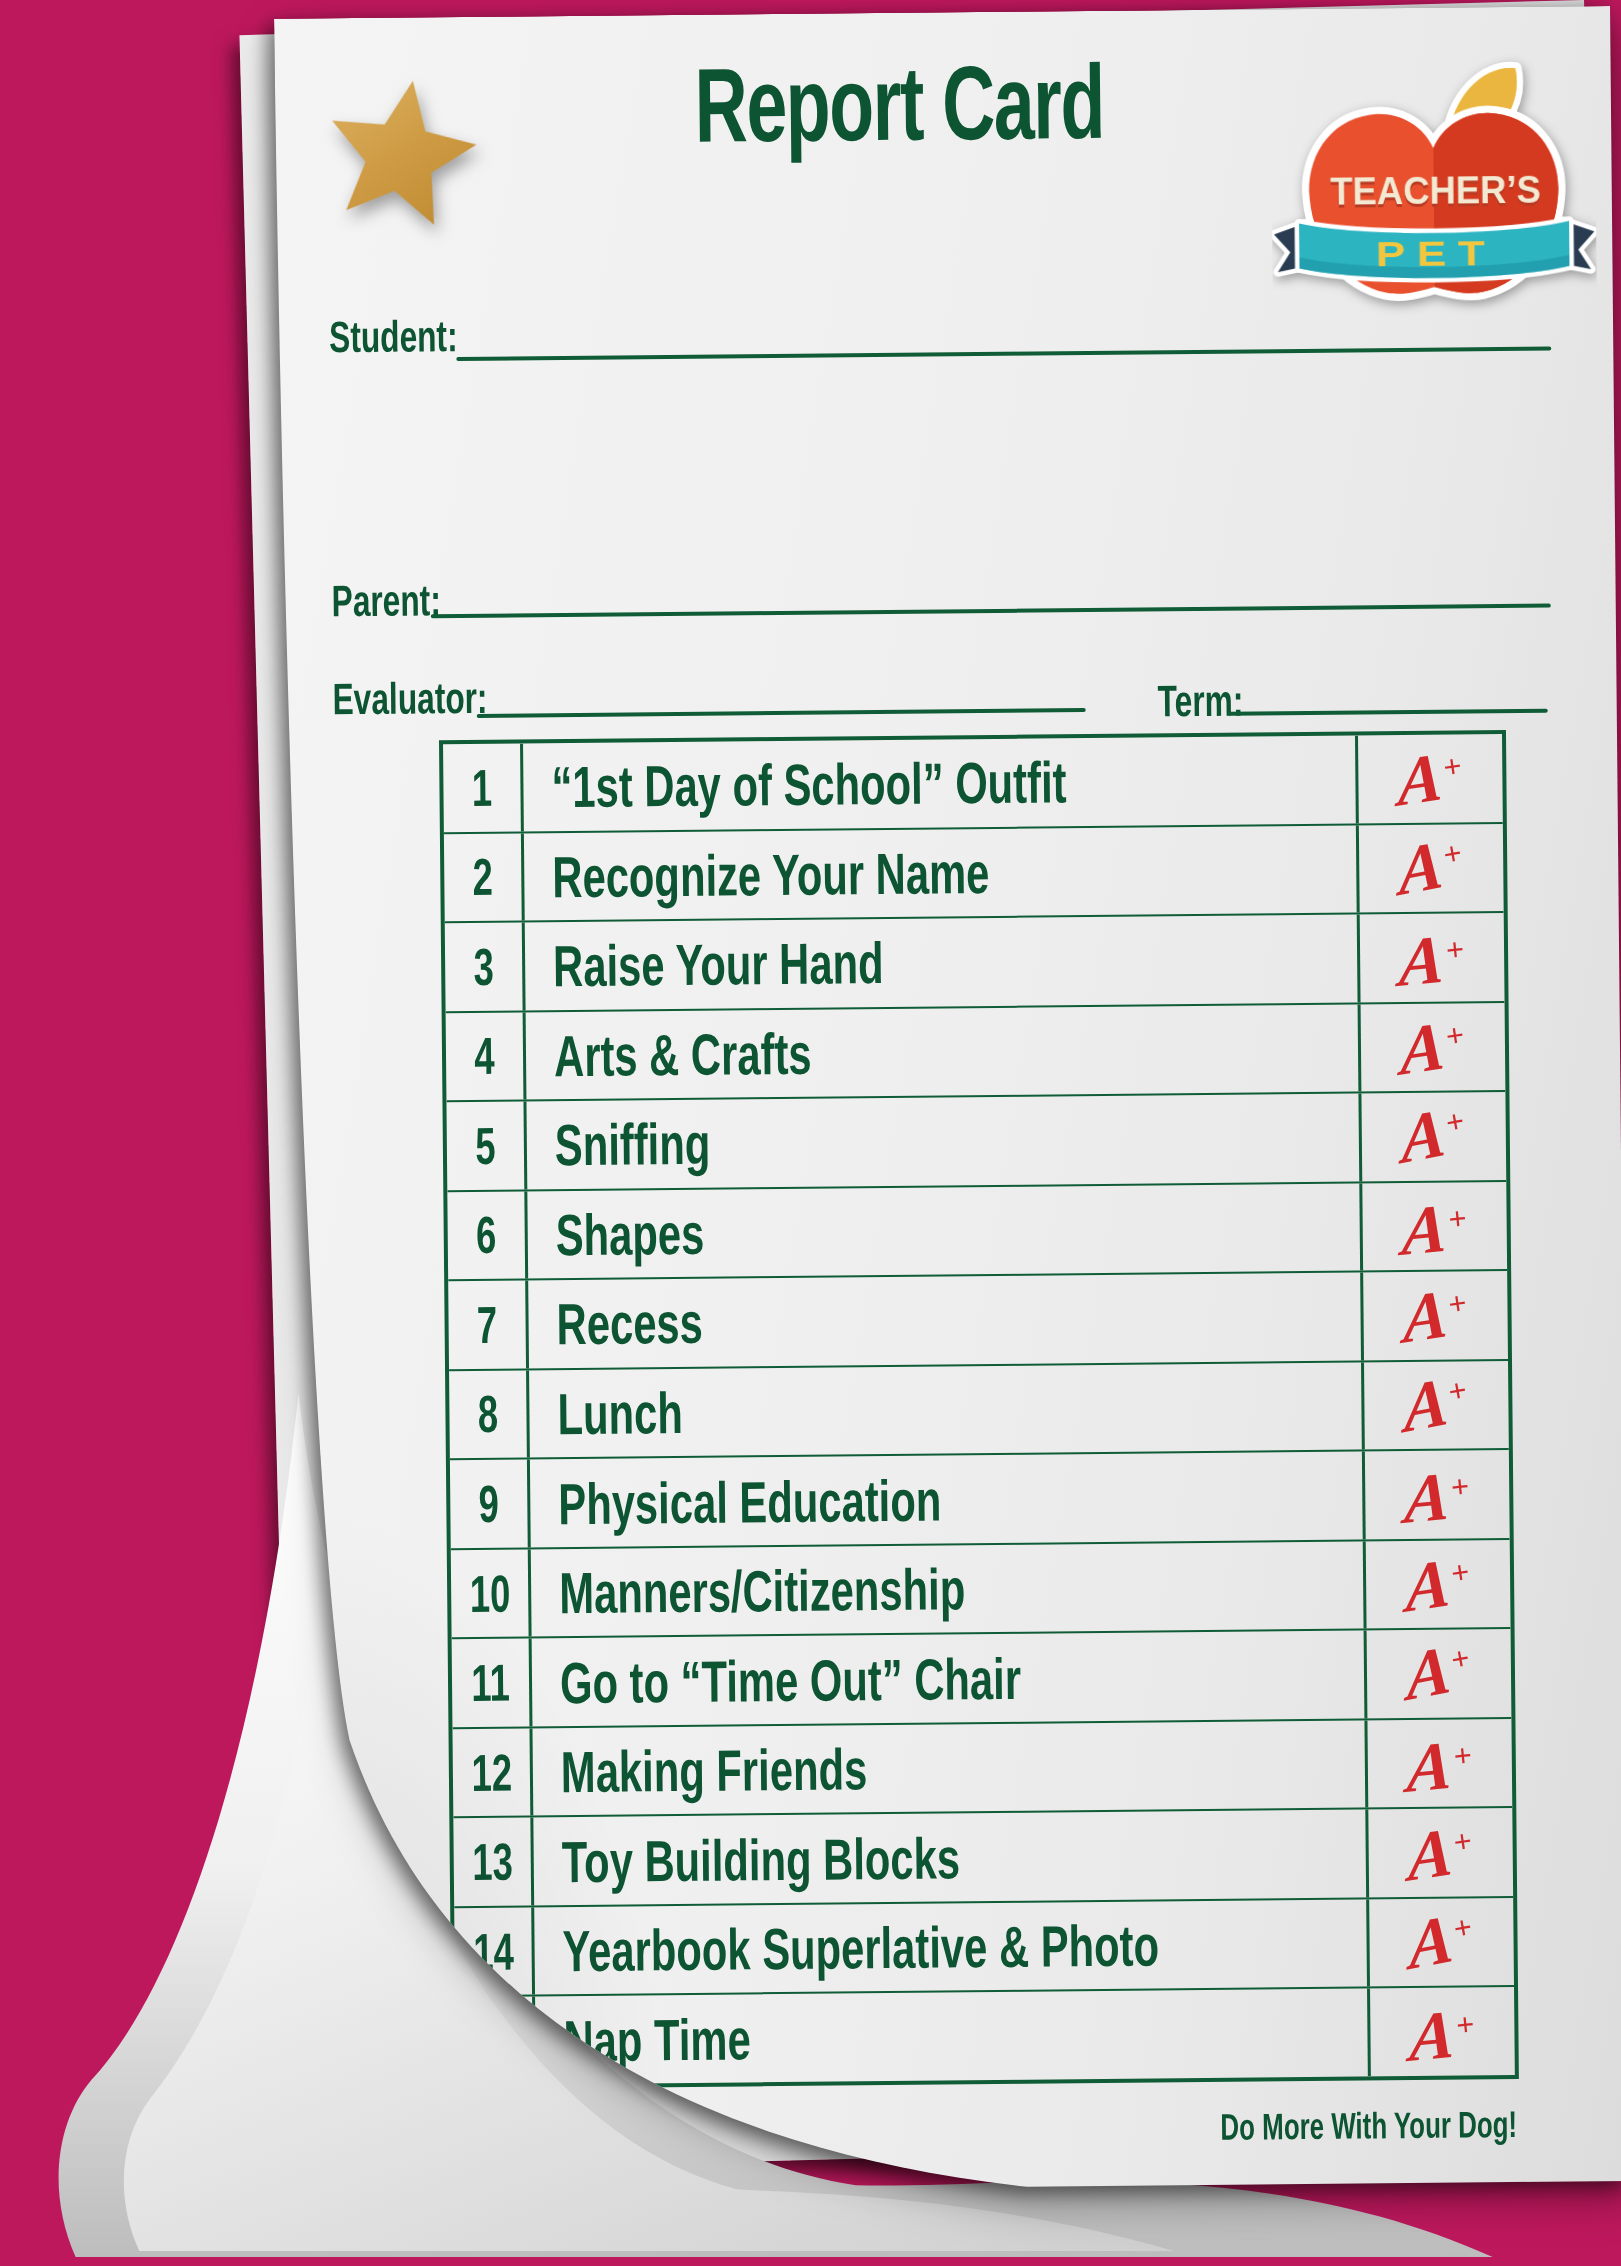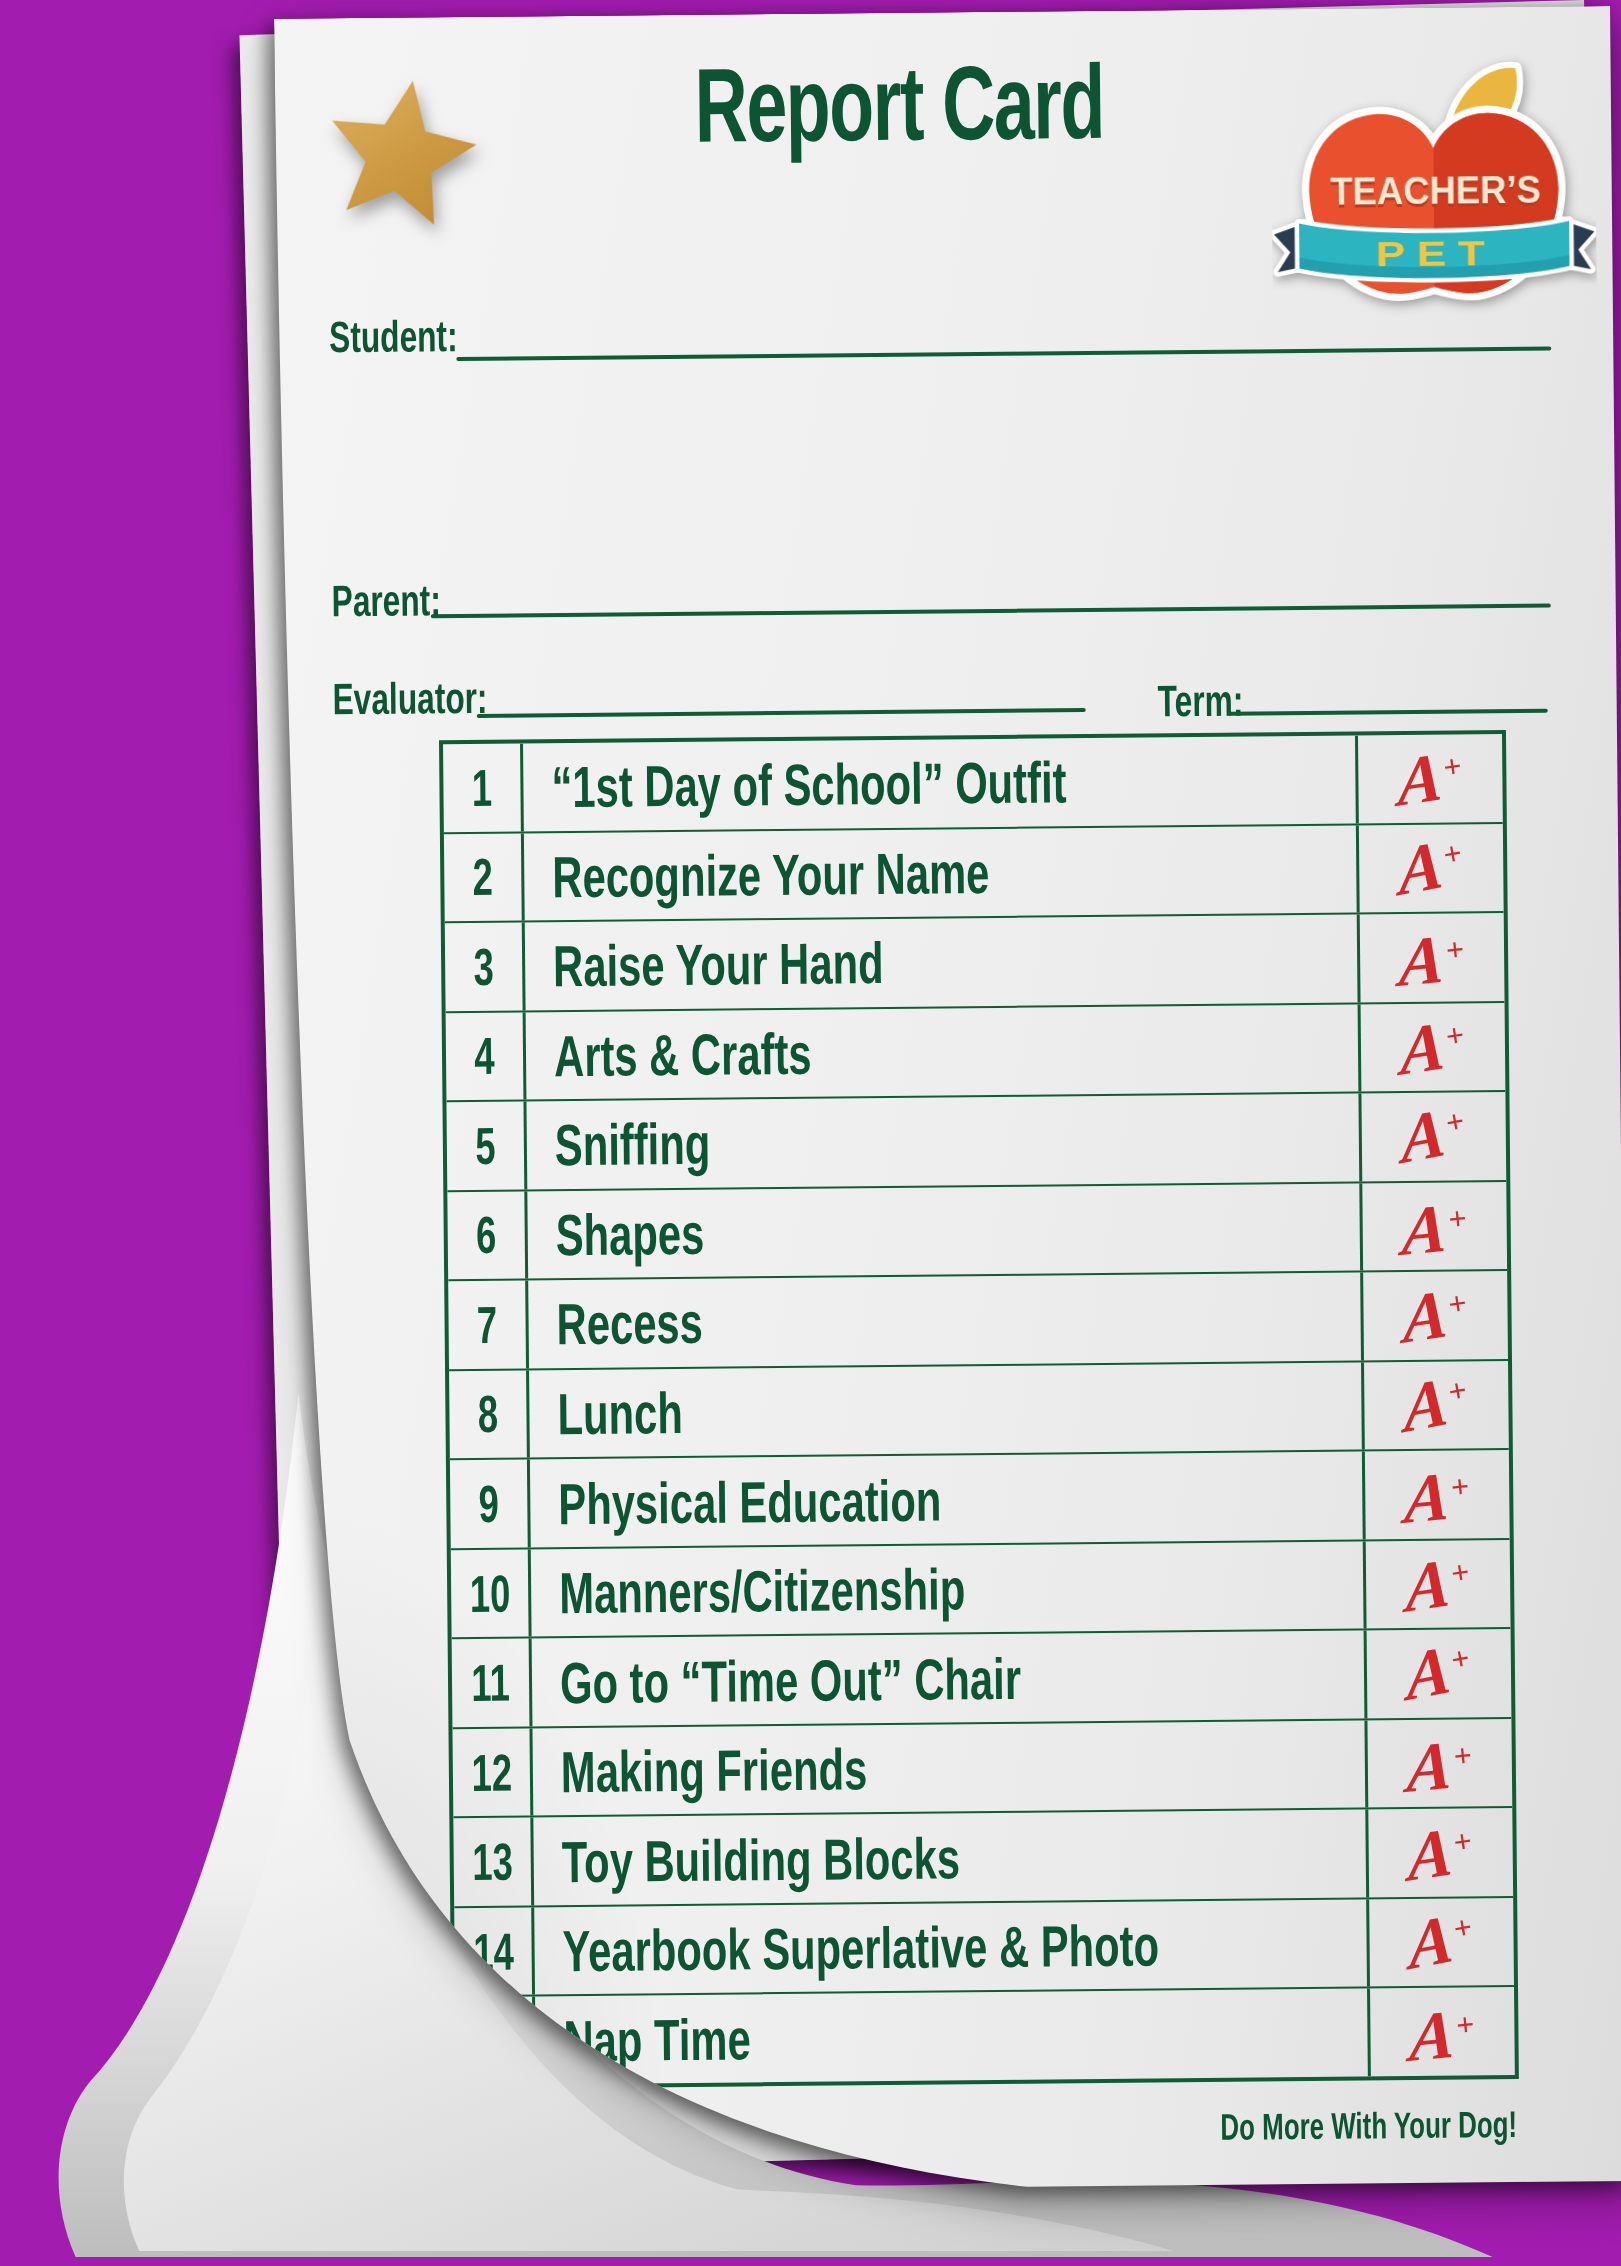--- a/index.html
+++ b/index.html
@@ -3,21 +3,21 @@
 <meta charset="utf-8">
 <style>
   :root{
     --green:#0d5433;
     --line-green:#0f5c36;
     --red:#d22a2c;
     --paper:#efefef;
   }
   html,body{margin:0;padding:0;background:#000;}
   .stage{
-    position:relative;width:1622px;height:2267px;overflow:hidden;background:#a21caf;
+    position:relative;width:1622px;height:2267px;overflow:hidden;background:#be185d;
     font-family:"Liberation Sans",sans-serif;
   }
   
   .back-sheet{
     position:absolute;left:239px;top:0;width:1345px;height:2139px;
     background:linear-gradient(100deg,#ececec,#e0e0e0 80%);
     transform:rotate(-1.5deg);transform-origin:top right;
     box-shadow:-8px 10px 18px rgba(0,0,0,.5);
   }
   .curl-svg{position:absolute;left:0;top:0;z-index:2;}

